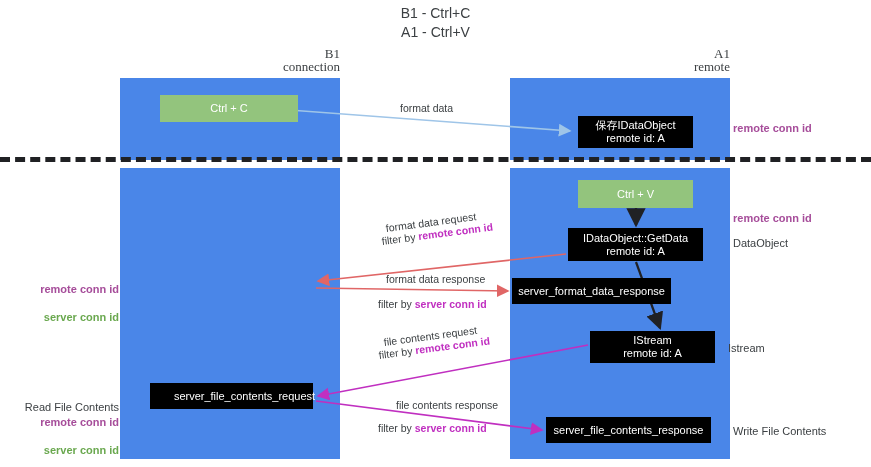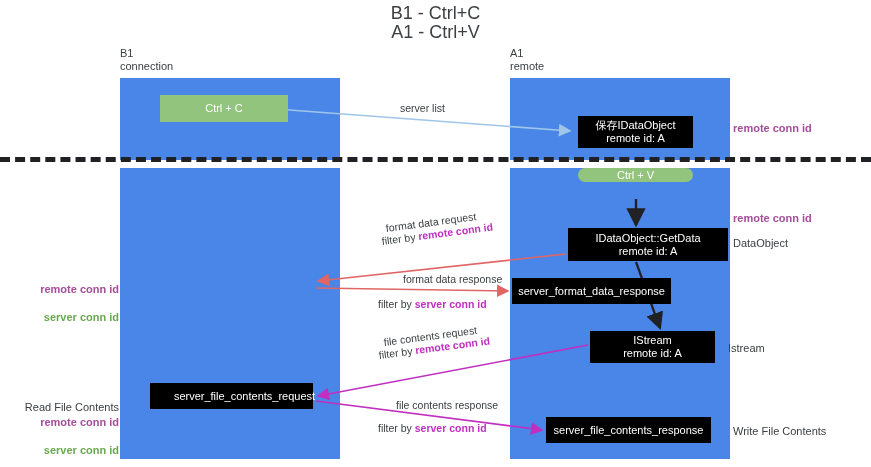--- a/index.html
+++ b/index.html
@@ -8,26 +8,26 @@
     background:#ffffff;
     font-family:"Liberation Sans", sans-serif;
     overflow:hidden;
     position:relative;
   }
   #stage{position:absolute;left:0;top:0;width:871px;height:467px;}
   svg#wires{position:absolute;left:0;top:0;width:871px;height:467px;pointer-events:none;}
 
   .title{
     position:absolute;left:0;top:4px;width:871px;text-align:center;
-    font-size:18px;color:#3c4043;line-height:19px;white-space:pre-line;
+    font-size:14px;color:#3c4043;line-height:19px;white-space:pre-line;
   }
 
   .col-head{
-    position:absolute;text-align:left;font-size:11px;color:#3c4043;
-    line-height:13px;white-space:pre-line;
+    position:absolute;text-align:right;font-size:13px;color:#3c4043;
+    line-height:13px;white-space:pre-line;font-family:Liberation Serif, serif;
   }
   .col-head.b1{left:120px;top:47px;width:220px;}
   .col-head.a1{left:510px;top:47px;width:220px;}
 
   .lane{position:absolute;background:#4a86e8;}
   .lane.b1-top{left:120px;top:78px;width:220px;height:82px;}
   .lane.b1-bot{left:120px;top:168px;width:220px;height:291px;}
   .lane.a1-top{left:510px;top:78px;width:220px;height:82px;}
   .lane.a1-bot{left:510px;top:168px;width:220px;height:291px;}
 
@@ -38,24 +38,24 @@
 
   .node{
     position:absolute;box-sizing:border-box;
     display:flex;align-items:center;justify-content:center;
     text-align:center;color:#ffffff;font-size:11px;line-height:13px;
     white-space:pre-line;padding:2px 4px;
   }
   .node.green{background:#93c47d;}
   .node.orange{background:#000000;}
 
-  .n-ctrlc{left:160px;top:95px;width:128px;height:27px;}
+  .n-ctrlc{left:160px;top:95px;width:138px;height:27px;}
   .n-save{left:578px;top:116px;width:115px;height:32px;}
-  .n-ctrlv{left:578px;top:168px;width:115px;height:14px;border-radius:13px;}
-  .n-getdata{left:568px;top:228px;width:160px;height:33px;}
+  .n-ctrlv{left:578px;top:180px;width:115px;height:28px;}
+  .n-getdata{left:568px;top:228px;width:135px;height:33px;}
   .n-sfdreq{left:150px;top:268px;width:163px;height:26px;}
   .n-sfdres{left:512px;top:278px;width:159px;height:26px;}
   .n-istream{left:590px;top:331px;width:125px;height:32px;}
   .n-sfcreq{left:150px;top:383px;width:163px;height:26px;padding-left:30px;}
   .n-sfcres{left:546px;top:417px;width:165px;height:26px;}
 
   .side-label{
     position:absolute;font-size:11px;line-height:14px;color:#3c4043;
     white-space:pre-line;
   }
@@ -77,21 +77,21 @@
   .lab-l-ids2{left:14px;top:401px;width:105px;}
 
   .flow{
     position:absolute;font-size:10.5px;line-height:13px;color:#3c4043;
     white-space:nowrap;transform-origin:left top;
   }
   .flow.tilt{transform:rotate(-7.5deg);}
   .f-formatlist{left:400px;top:102px;}
   .f-fdreq{left:385px;top:222px;}
   .f-fdreq2{left:381px;top:235px;}
-  .f-fdres{left:391px;top:273px;padding-left:12px;}
+  .f-fdres{left:374px;top:273px;padding-left:12px;}
   .f-fdres2{left:378px;top:298px;}
   .f-fcreq{left:383px;top:336px;}
   .f-fcreq2{left:378px;top:349px;}
   .f-fcres{left:396px;top:399px;}
   .f-fcres2{left:378px;top:422px;}
 </style>
 </head>
 <body>
 
 <div id="stage">
@@ -165,21 +165,21 @@
     <div class="cid-green">server conn id</div>
   </div>
 
   <div class="side-label right-al lab-l-read">Read File Contents</div>
 
   <div class="side-label right-al lab-l-ids2">
     <div class="cid-purple">remote conn id</div>
     <div class="cid-green">server conn id</div>
   </div>
 
-  <div class="flow f-formatlist">server list</div>
+  <div class="flow f-formatlist">format data</div>
 
   <div class="flow tilt f-fdreq">format data request</div>
   <div class="flow tilt f-fdreq2">
     <span>filter by </span><span class="cid-magenta">remote conn id</span>
   </div>
 
   <div class="flow f-fdres">format data response</div>
   <div class="flow f-fdres2">
     <span>filter by </span><span class="cid-magenta">server conn id</span>
   </div>

